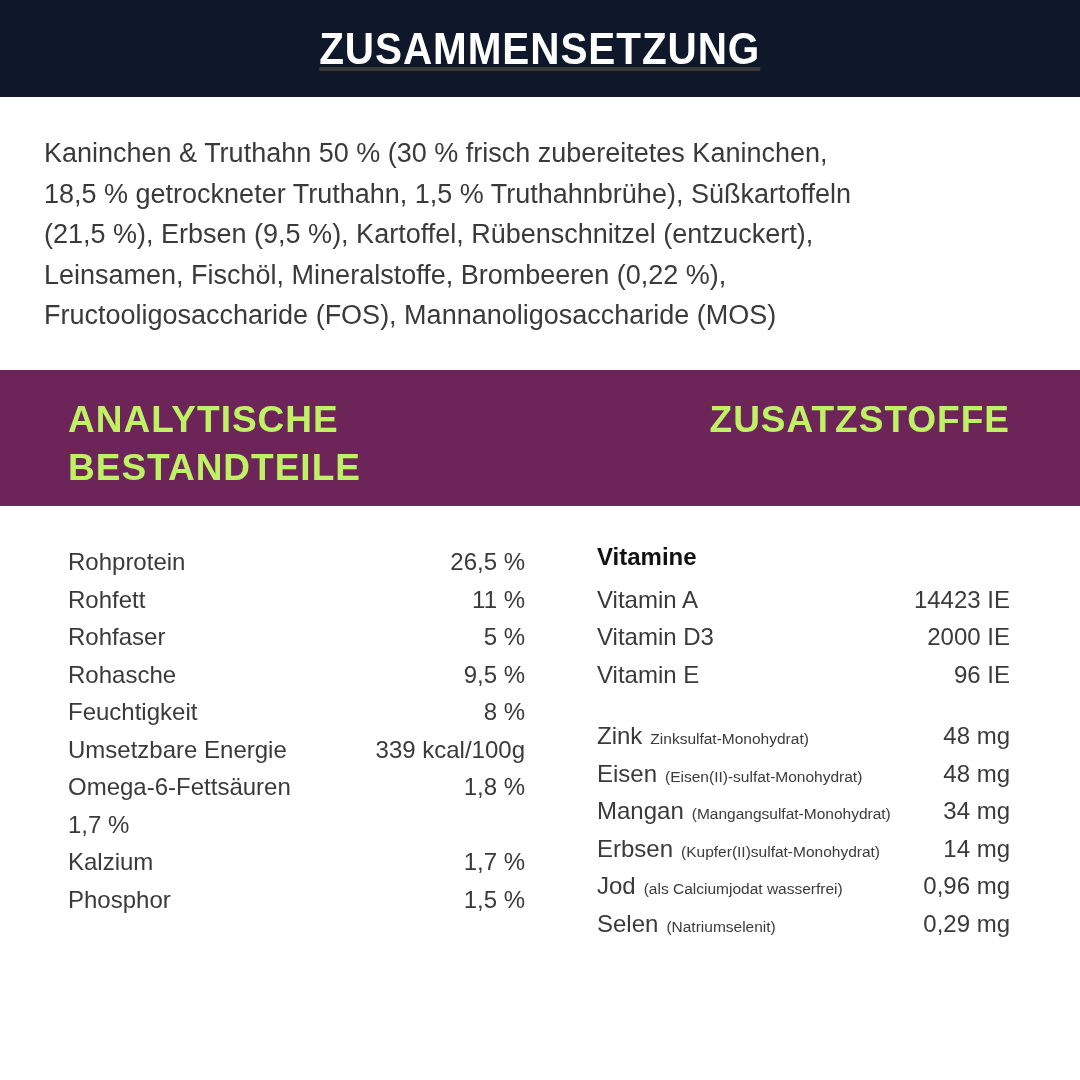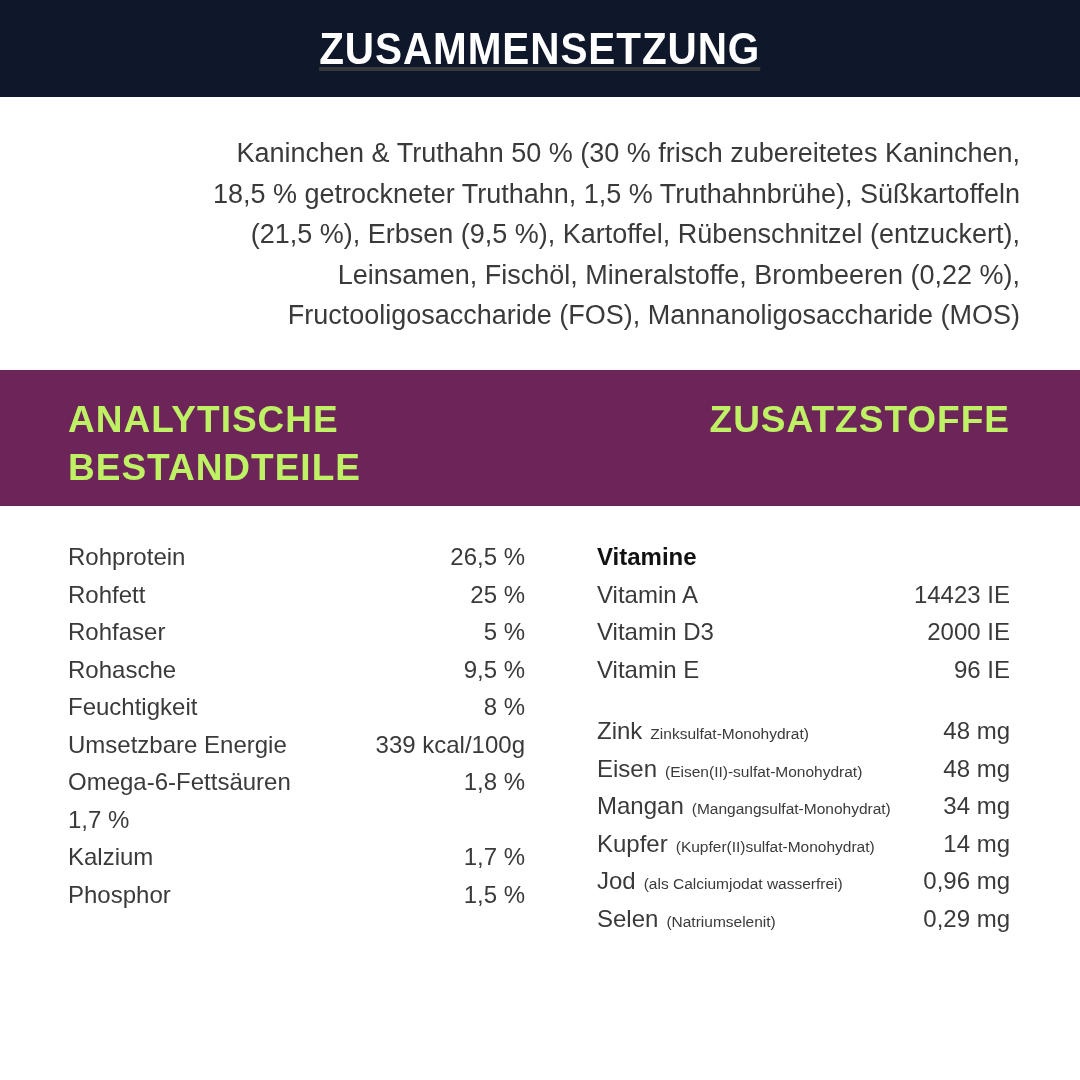--- a/index.html
+++ b/index.html
@@ -26,22 +26,22 @@
   .top-banner h1 {
     color: #ffffff;
     font-size: 44px;
     font-weight: 700;
     letter-spacing: 1px;
     transform: scaleX(0.92);
   }
 
   
   .composition {
-    padding: 36px 60px 0 60px;
-    text-align: right;
+    padding: 36px 60px 0 44px;
+    text-align: left;
   }
   .composition .line {
     font-size: 27px;
     line-height: 40.5px;
     color: #3a3a3a;
     white-space: nowrap;
   }
 
   
   .section-banner {
@@ -68,21 +68,21 @@
     display: flex;
     padding: 33px 70px 0 68px;
     justify-content: space-between;
   }
   .col-left  { width: 457px; }
   .col-right { width: 413px; }
 
   .row {
     display: flex;
     justify-content: space-between;
-    align-items: center;
+    align-items: flex-end;
     height: 37.5px;
     gap: 32px;
   }
   .row .label { font-size: 24px; }
   .row .value { font-size: 24px; text-align: right; white-space: nowrap; }
   .row.small .label, .row.small .value { font-size: 19px; }
 
   .group-header {
     height: 37.5px;
     font-size: 24px;
@@ -126,21 +126,21 @@
 
 <div class="content">
 
   <div class="col-left">
     <div class="row">
       <span class="label">Rohprotein</span>
       <span class="value">26,5 %</span>
     </div>
     <div class="row">
       <span class="label">Rohfett</span>
-      <span class="value">25 %</span>
+      <span class="value">11 %</span>
     </div>
     <div class="row">
       <span class="label">Rohfaser</span>
       <span class="value">5 %</span>
     </div>
     <div class="row">
       <span class="label">Rohasche</span>
       <span class="value">9,5 %</span>
     </div>
     <div class="row">
@@ -201,21 +201,21 @@
     </div>
     <div class="row">
       <span class="mineral-label-wrap">
         <span class="label">Mangan</span>
         <span class="mineral-note">(Mangangsulfat-Monohydrat)</span>
       </span>
       <span class="value">34 mg</span>
     </div>
     <div class="row">
       <span class="mineral-label-wrap">
-        <span class="label">Kupfer</span>
+        <span class="label">Erbsen</span>
         <span class="mineral-note">(Kupfer(II)sulfat-Monohydrat)</span>
       </span>
       <span class="value">14 mg</span>
     </div>
     <div class="row">
       <span class="mineral-label-wrap">
         <span class="label">Jod</span>
         <span class="mineral-note">(als Calciumjodat wasserfrei)</span>
       </span>
       <span class="value">0,96 mg</span>

